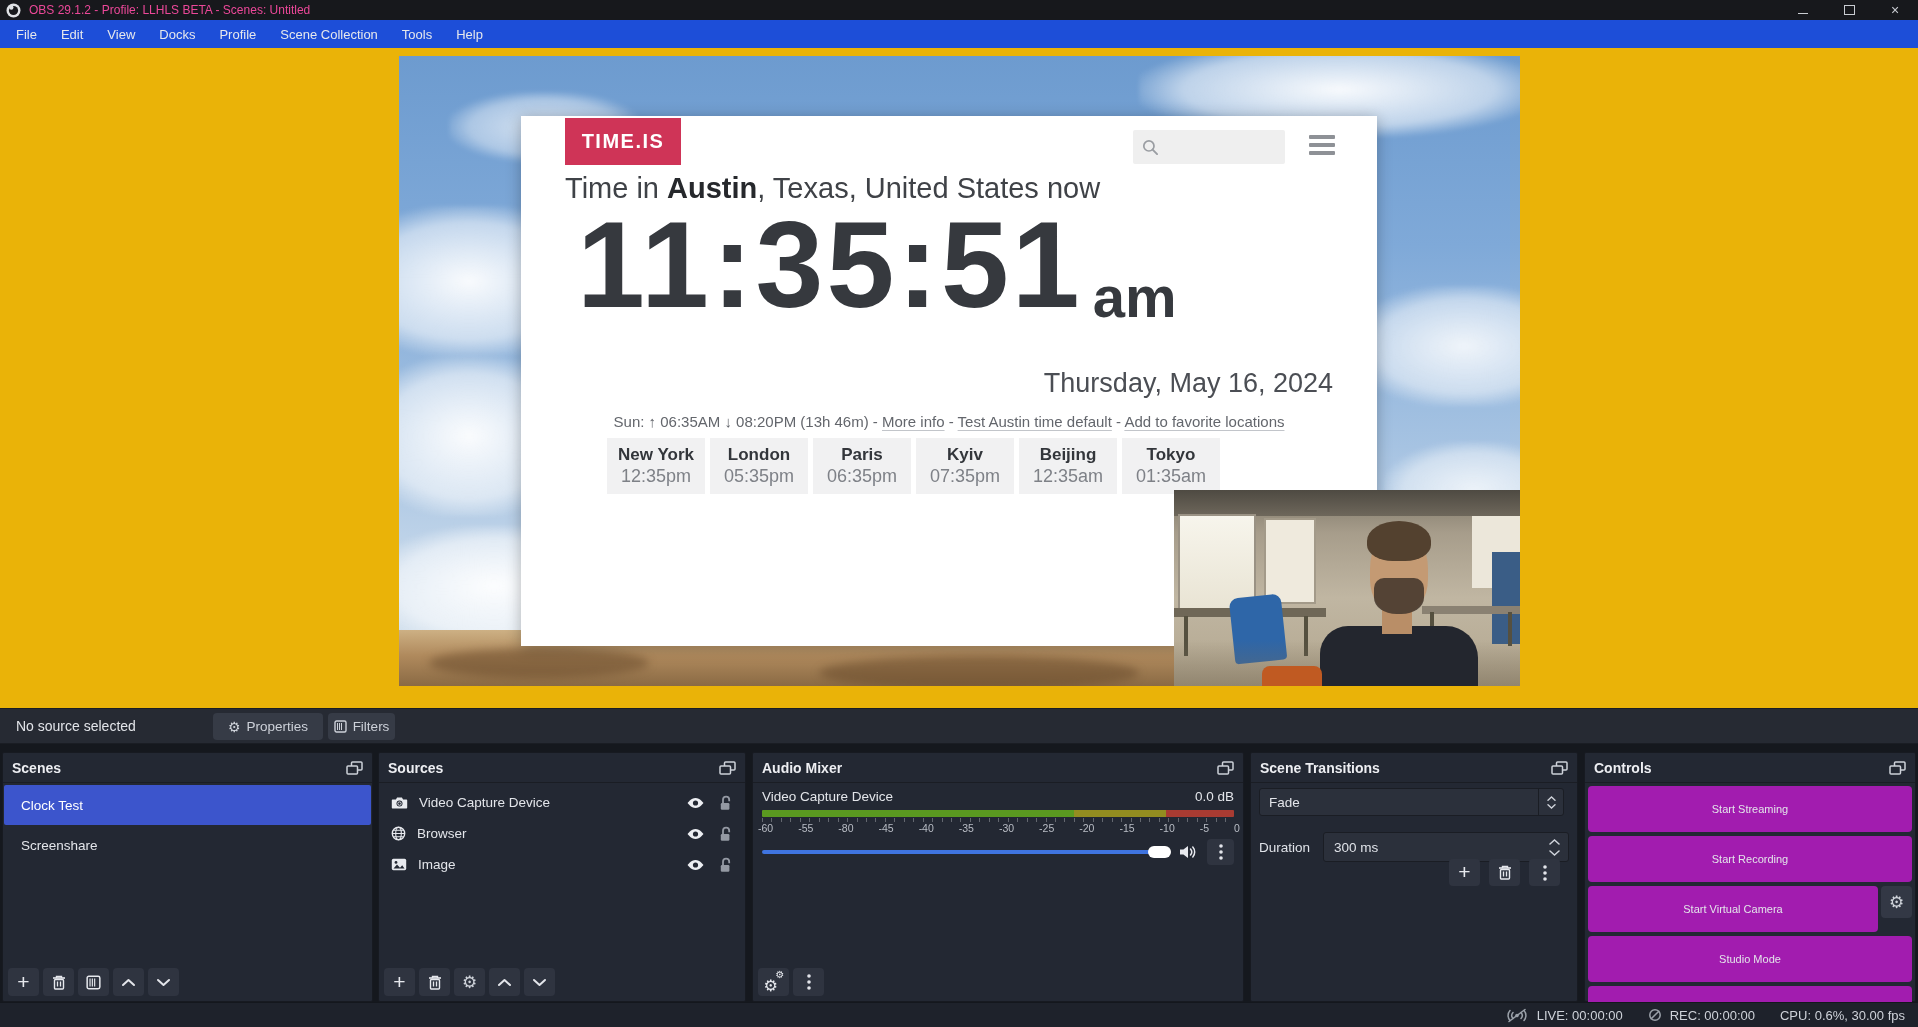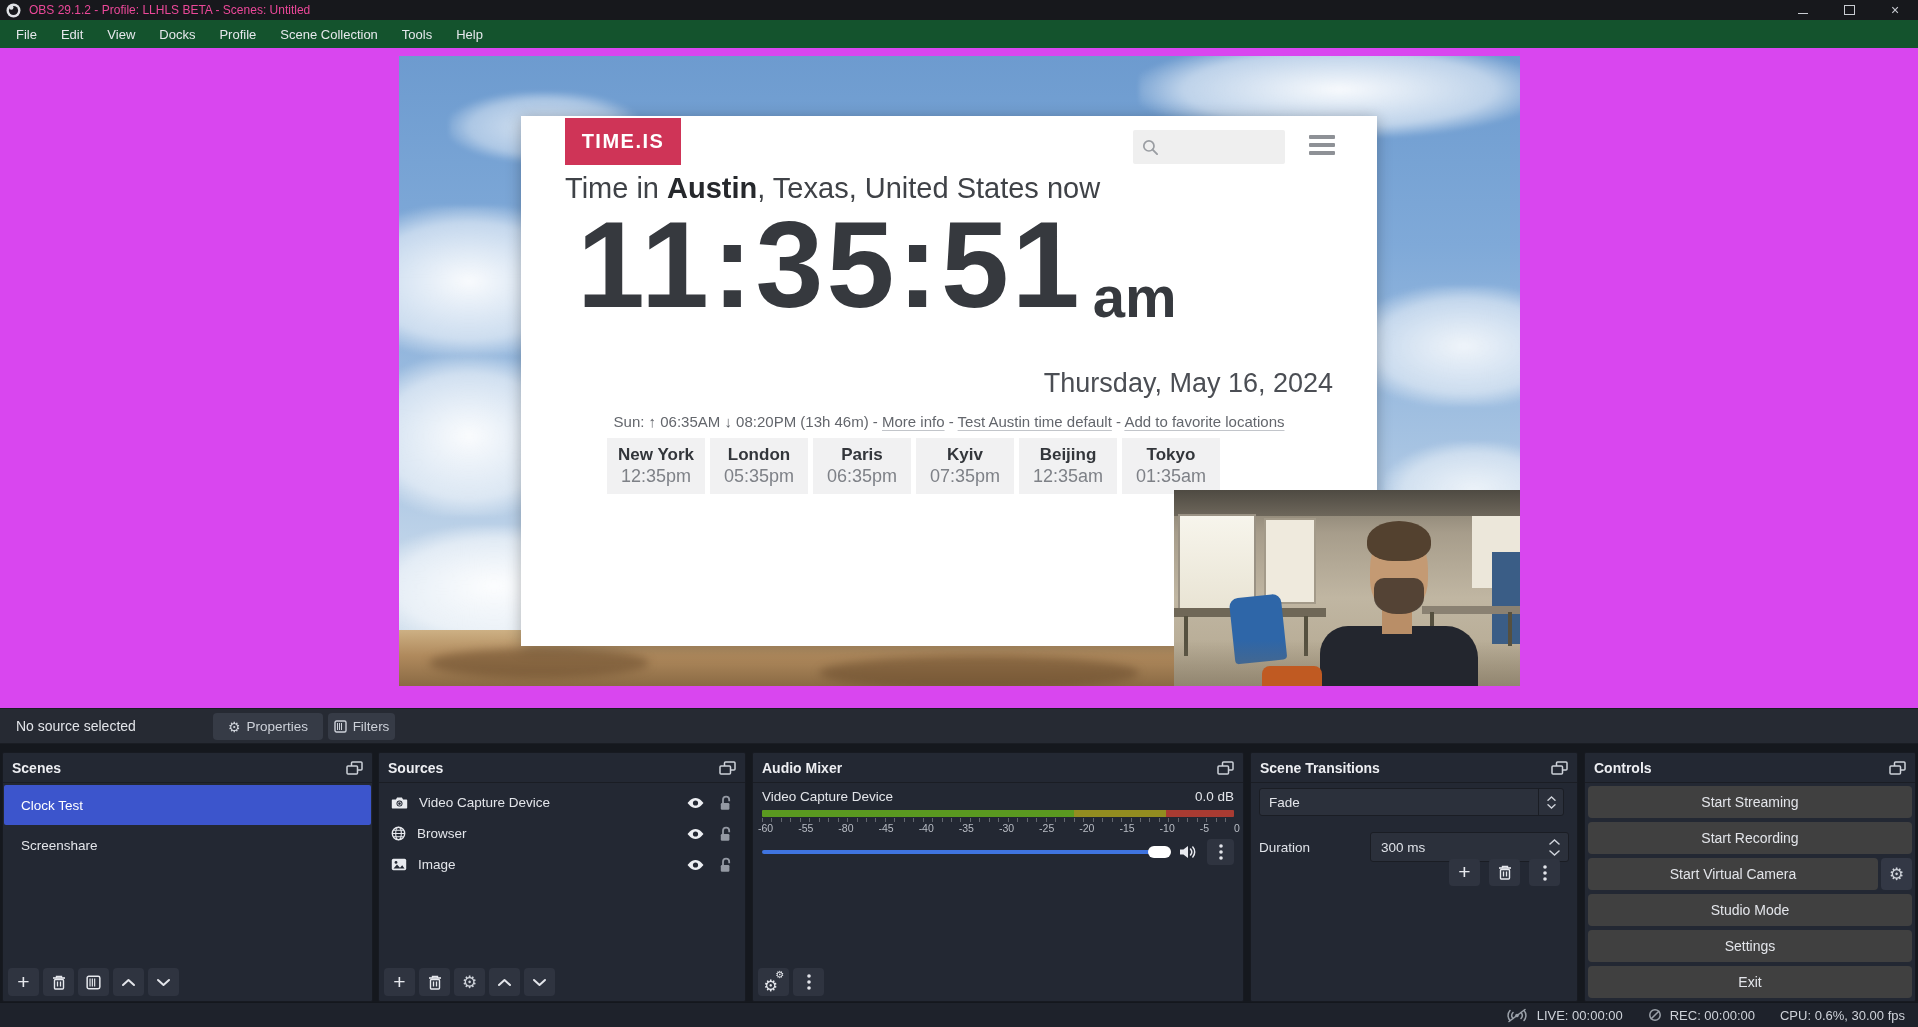--- a/index.html
+++ b/index.html
@@ -11,26 +11,26 @@
   .titlebar{position:absolute;left:0;top:0;width:100%;height:20px;background:#17181c;
             display:flex;align-items:center;padding-left:6px;box-sizing:border-box;}
   .tb-title{font-size:12px;color:#ec4899;margin-left:8px;white-space:nowrap;}
   .win-btns{margin-left:auto;display:flex;height:100%;}
   .win-btn{width:46px;display:flex;align-items:center;justify-content:center;color:#c9ccd2;}
   .min-glyph{width:10px;border-bottom:1px solid #c9ccd2;height:1px;margin-top:6px;}
   .max-glyph{width:9px;height:8px;border:1px solid #c9ccd2;}
   .close-glyph{font-size:14px;line-height:1;}
 
   
-  .menubar{position:absolute;left:0;top:20px;width:100%;height:28px;background:#14532d;
+  .menubar{position:absolute;left:0;top:20px;width:100%;height:28px;background:#1d4ed8;
            display:flex;align-items:center;padding-left:4px;box-sizing:border-box;}
   .menu-item{padding:0 12px;font-size:13px;color:#e6e8ec;height:100%;display:flex;align-items:center;}
 
   
-  .preview{position:absolute;left:0;top:48px;width:1918px;height:660px;background:#d946ef;}
+  .preview{position:absolute;left:0;top:48px;width:1918px;height:660px;background:#eab308;}
   .canvas{position:absolute;left:399px;top:8px;width:1121px;height:630px;overflow:hidden;
           background:linear-gradient(180deg,#6d9bcf 0%,#7fa9d8 30%,#a6c3e2 62%,#cfdeed 88%,#dde7ef 100%);}
   .cloud{position:absolute;background:radial-gradient(ellipse at center,rgba(255,255,255,.95) 0%,rgba(255,255,255,.55) 55%,rgba(255,255,255,0) 75%);filter:blur(2px);}
   .desert{position:absolute;left:0;top:574px;width:100%;height:56px;
           background:linear-gradient(180deg,#cdb084 0%,#b08a5d 45%,#8a6a44 100%);}
   .dune{position:absolute;background:rgba(96,66,38,.45);border-radius:50%;filter:blur(4px);}
 
   
   .page{position:absolute;left:122px;top:60px;width:856px;height:530px;background:#fff;
         box-shadow:0 2px 14px rgba(0,0,0,.28);}
@@ -120,33 +120,33 @@
   .gear2{position:relative;width:20px;height:20px;}
   .gear2 .g1{position:absolute;left:0;bottom:-2px;font-size:16px;color:#e6e8ed;line-height:1;}
   .gear2 .g2{position:absolute;right:-1px;top:-2px;font-size:10px;color:#e6e8ed;line-height:1;}
 
   
   .combo{position:absolute;left:8px;top:35px;width:305px;height:28px;background:#2b303b;
          border:1px solid #1a1d24;border-radius:3px;display:flex;align-items:center;
          padding:0 0 0 9px;font-size:13.5px;color:#e3e5ea;box-sizing:border-box;}
   .combo-spin{margin-left:auto;height:100%;display:flex;flex-direction:column;justify-content:center;
               align-items:center;gap:3px;border-left:1px solid #1a1d24;width:24px;}
-  .duration-row{position:absolute;left:8px;top:72px;right:8px;height:44px;display:flex;align-items:center;gap:47px;}
+  .duration-row{position:absolute;left:8px;top:72px;right:8px;height:44px;display:flex;align-items:center;}
   .duration-label{font-size:13.5px;color:#dfe2e8;width:54px;}
   .spinbox{flex:1;margin-left:10px;height:30px;background:#2b303b;border:1px solid #1a1d24;border-radius:3px;
            display:flex;align-items:center;padding:0 8px 0 10px;font-size:13.5px;box-sizing:border-box;}
   .spin-arrows{margin-left:auto;display:flex;flex-direction:column;gap:5px;align-items:center;}
   .trans-btns{position:absolute;right:17px;top:106px;display:flex;gap:9px;}
   .sqbtn{width:31px;height:27px;background:#2f3440;border-radius:4px;display:flex;align-items:center;
          justify-content:center;color:#e6e8ed;}
 
   
   .ctrl-col{position:absolute;left:3px;right:3px;top:33px;display:flex;flex-direction:column;gap:4px;}
-  .ctrl-btn{height:32px;background:#404040;border-radius:4px;display:flex;align-items:center;
-            justify-content:center;font-size:14px;color:#e3e5ea;}
+  .ctrl-btn{height:46px;background:#a21caf;border-radius:4px;display:flex;align-items:center;
+            justify-content:center;font-size:11px;color:#e3e5ea;}
   .ctrl-row{display:flex;gap:3px;}
   .ctrl-row .ctrl-btn{flex:1;}
   .ctrl-gear{width:31px;height:32px;background:#333845;border-radius:4px;display:flex;align-items:center;
              justify-content:center;}
 
   
   .statusbar{position:absolute;left:0;top:1002px;width:100%;height:25px;background:#1e222b;
              border-top:1px solid #14171d;display:flex;align-items:center;justify-content:flex-end;
              padding-right:13px;box-sizing:border-box;}
   .sb-group{display:flex;align-items:center;gap:8px;margin-left:25px;font-size:13px;color:#ced2d9;}

